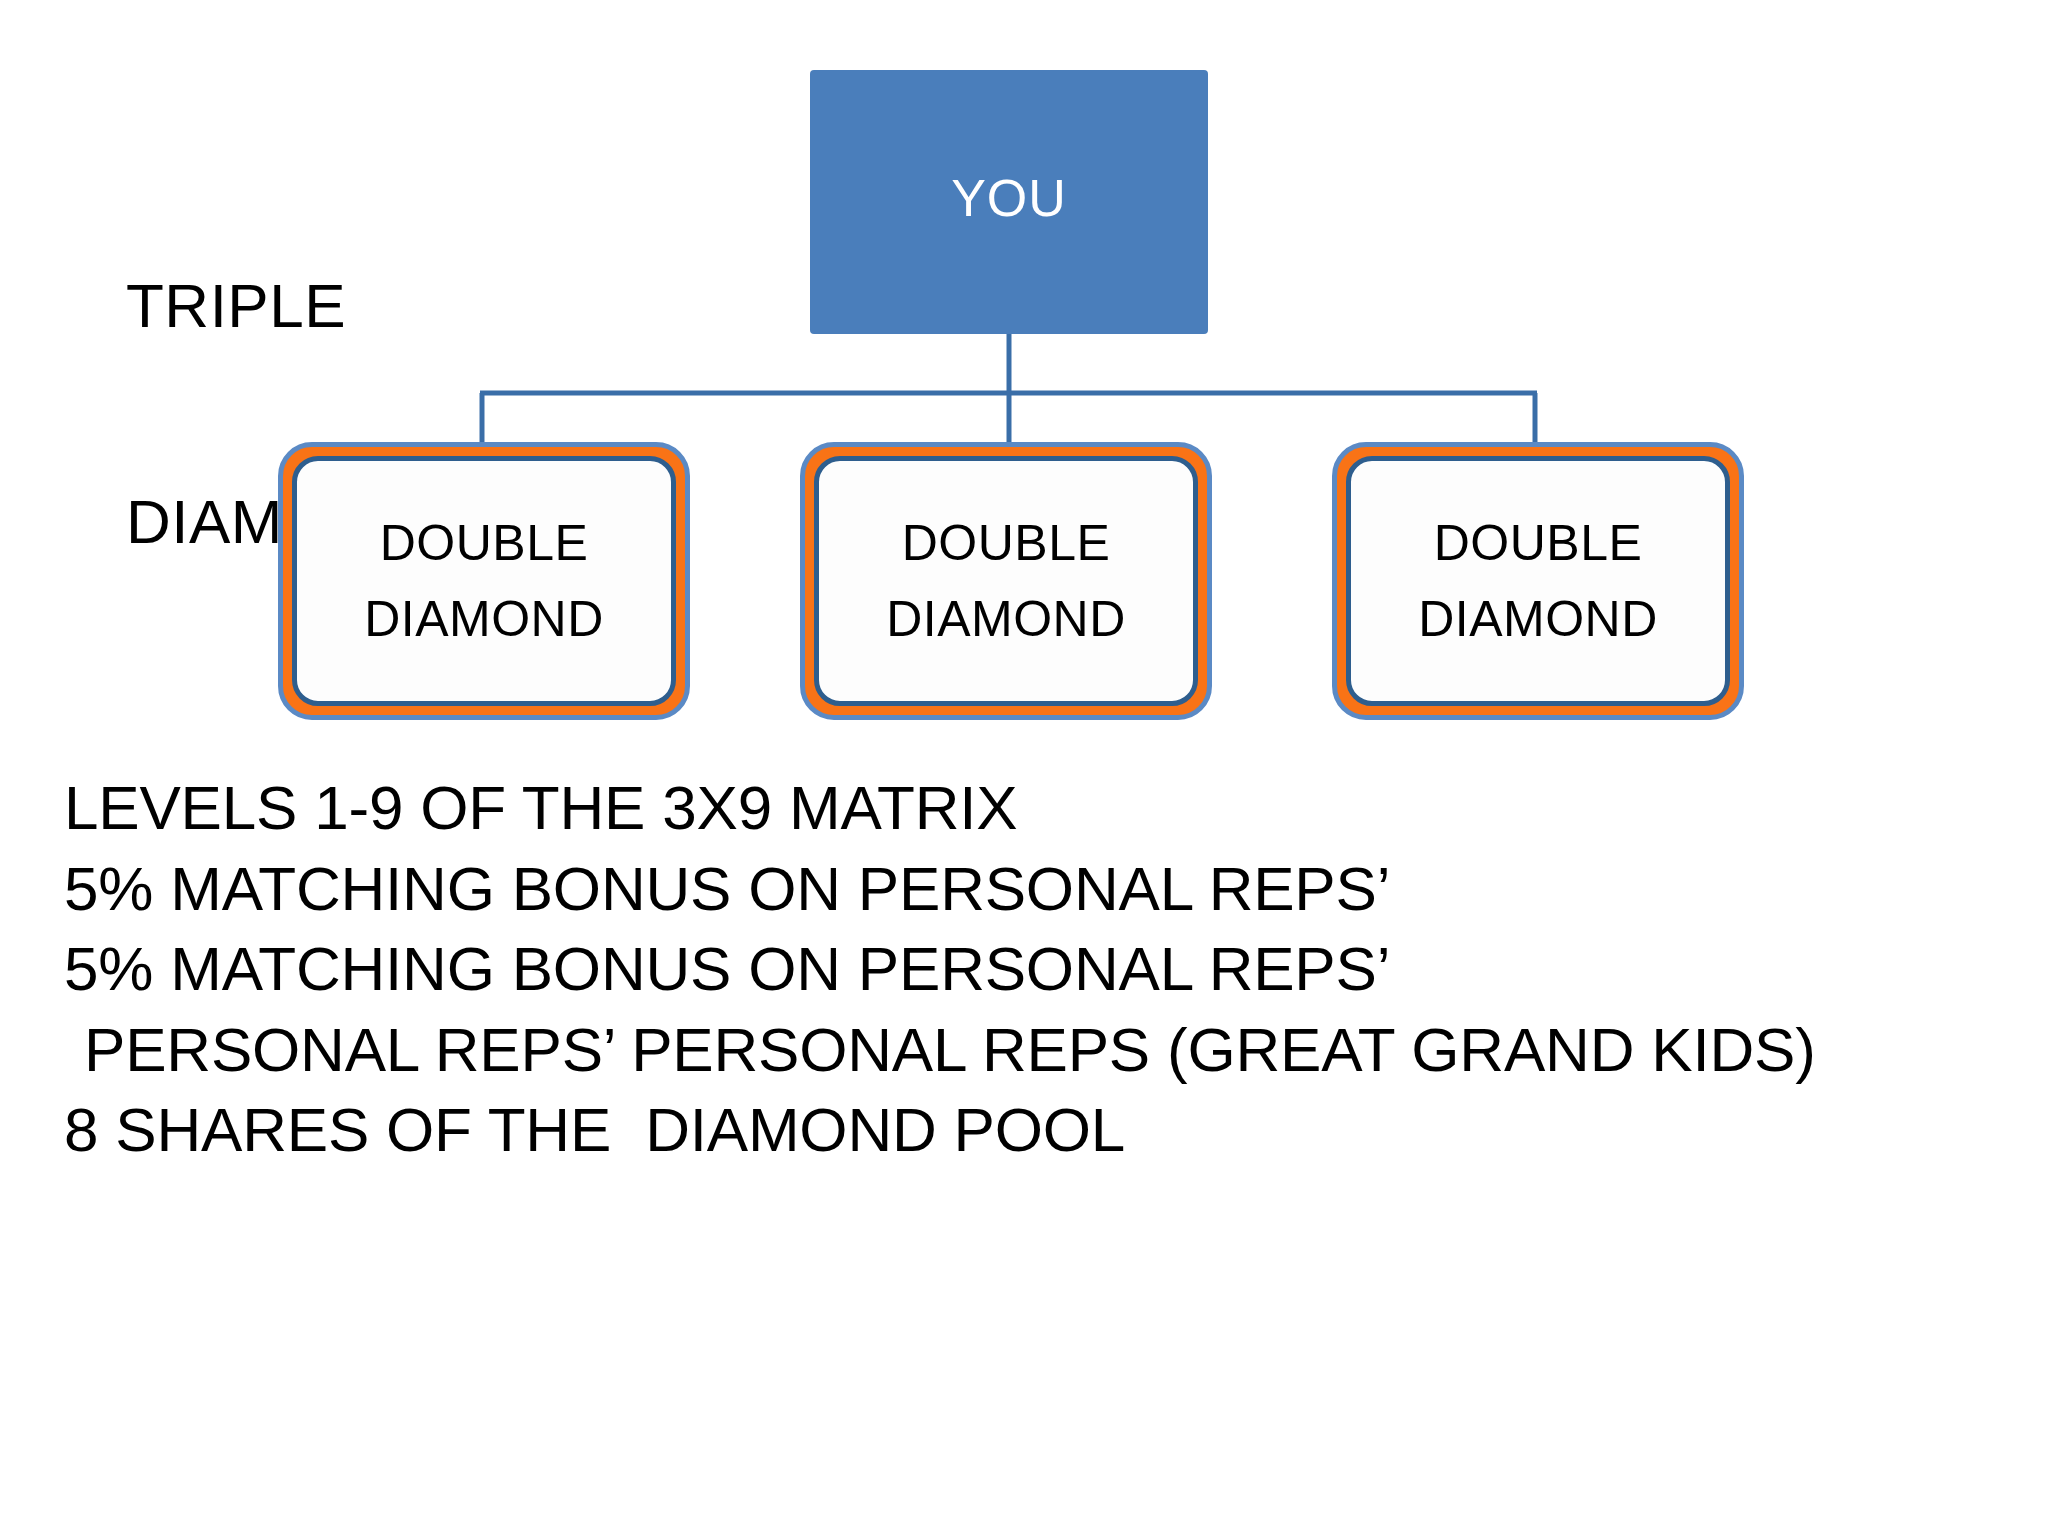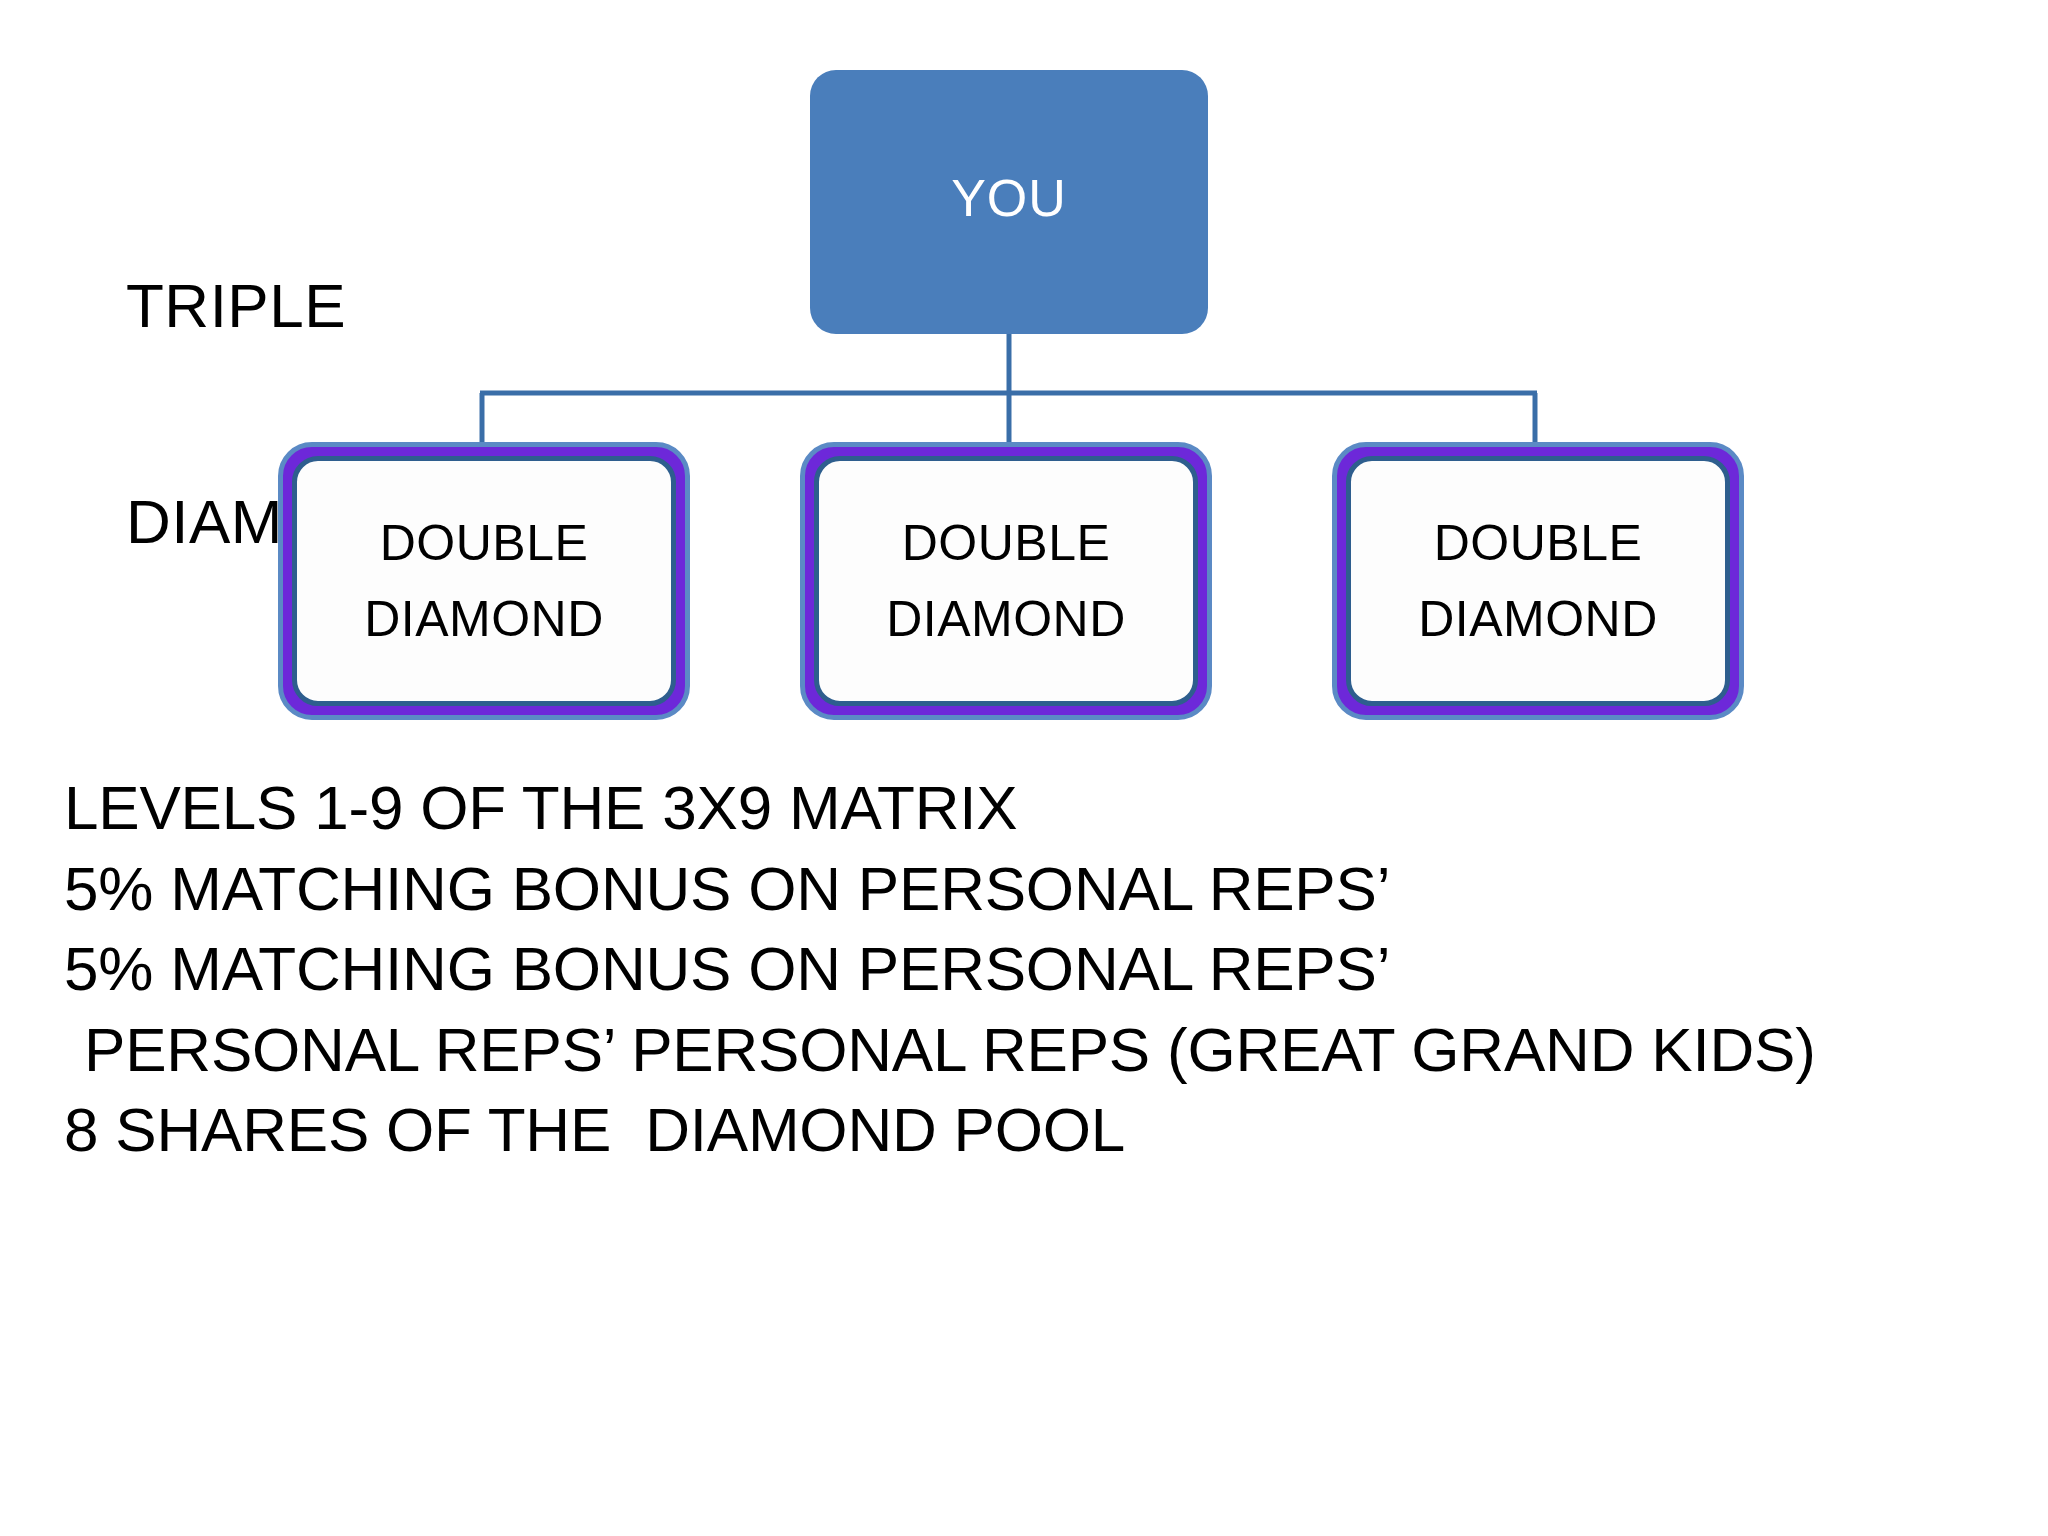--- a/index.html
+++ b/index.html
@@ -48,21 +48,21 @@
     pointer-events: none;
   }
 
   .root-node {
     position: absolute;
     left: 810px;
     top: 70px;
     width: 398px;
     height: 264px;
     background: #4A7EBB;
-    border-radius: 26px;
+    border-radius: 4px;
     box-sizing: border-box;
     display: flex;
     align-items: center;
     justify-content: center;
   }
   .root-node .node-label {
     color: #ffffff;
     font-size: 52px;
     font-weight: 400;
     letter-spacing: 1px;
@@ -71,21 +71,21 @@
 
   
   .child-node {
     position: absolute;
     top: 442px;
     width: 412px;
     height: 278px;
     box-sizing: border-box;
     border: 5px solid #5B8AC5;
     border-radius: 34px;
-    background: #6d28d9;
+    background: #f97316;
     padding: 9px;
   }
   .child-node .inner-frame {
     width: 100%;
     height: 100%;
     box-sizing: border-box;
     border: 5px solid #2E5E8E;
     border-radius: 26px;
     background: #FDFDFD;
     display: flex;

